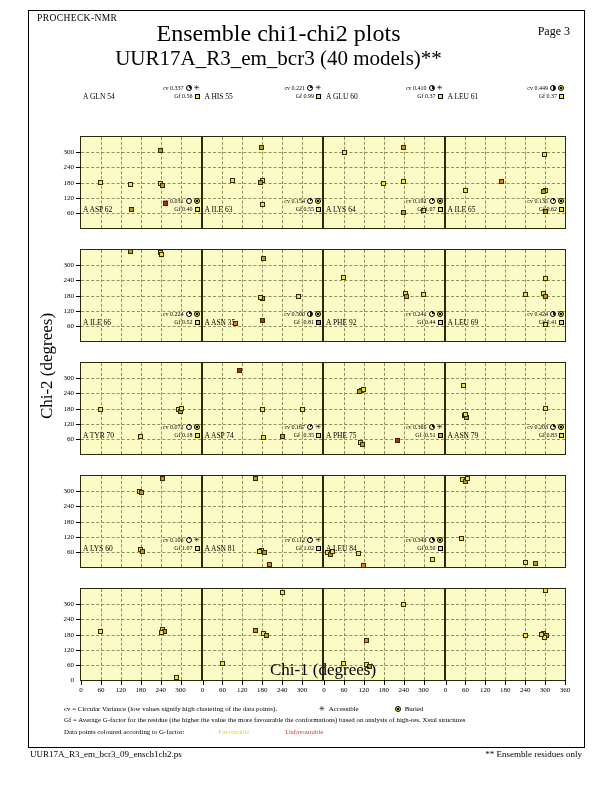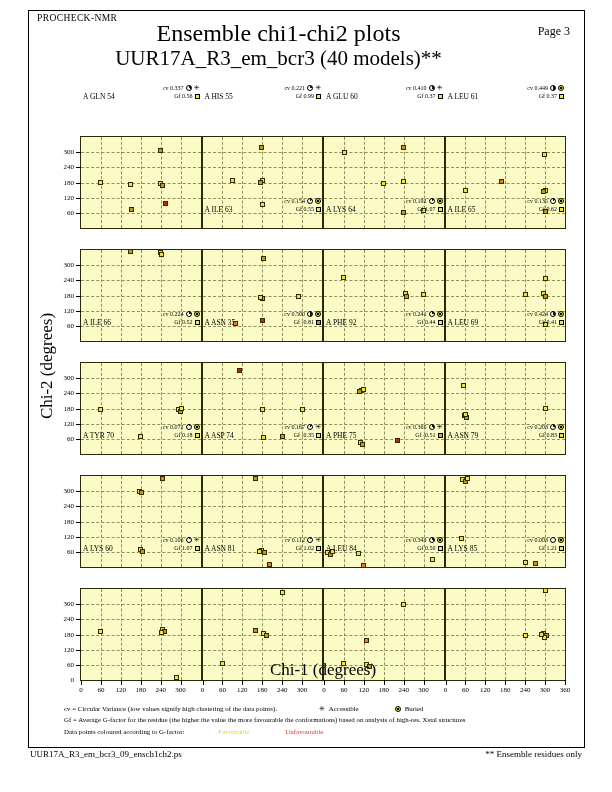--- a/index.html
+++ b/index.html
@@ -194,20 +194,34 @@
           <div class="hgrid" style="top: 16.6667%;"></div>
           <div class="pt" style="left: calc(16.6667% - 2.5px); top: calc(58.3333% - 2.5px); background: rgb(240, 226, 60);"></div>
           <div class="pt" style="left: calc(47.2222% - 2.5px); top: calc(49.4444% - 2.5px); background: rgb(224, 130, 30); z-index: 2;"></div>
           <div class="pt" style="left: calc(82.7778% - 2.5px); top: calc(18.8889% - 2.5px); background: rgb(240, 226, 60);"></div>
           <div class="pt" style="left: calc(83.3333% - 2.5px); top: calc(58.3333% - 2.5px); background: rgb(240, 226, 60);"></div>
           <div class="pt" style="left: calc(82.2222% - 2.5px); top: calc(60% - 2.5px); background: rgb(184, 156, 30);"></div>
           <div class="pt" style="left: calc(83.3333% - 2.5px); top: calc(81.6667% - 2.5px); background: rgb(184, 156, 30);"></div>
         </div>
       </div>
       <div class="cell">
+        <div class="cellhead">
+          <div class="resname">A ASP 62</div>
+          <div class="cvgf">
+            <div class="cvline">
+              <div class="cvtxt">cv 0.031</div>
+              <div class="clock" style="background: conic-gradient(rgb(26, 26, 26) 11.16deg, rgb(255, 254, 242) 0deg);"></div>
+              <div class="buriedicon"></div>
+            </div>
+            <div class="gfline">
+              <div class="gftxt">Gf 0.40</div>
+              <div class="swatch" style="background: rgb(240, 232, 60);"></div>
+            </div>
+          </div>
+        </div>
         <div class="plot" style="background: rgb(251, 251, 198);">
           <div class="vgrid" style="left: 16.6667%;"></div>
           <div class="hgrid" style="top: 83.3333%;"></div>
           <div class="vgrid" style="left: 33.3333%;"></div>
           <div class="hgrid" style="top: 66.6667%;"></div>
           <div class="vgrid" style="left: 50%;"></div>
           <div class="hgrid" style="top: 50%;"></div>
           <div class="vgrid" style="left: 66.6667%;"></div>
           <div class="hgrid" style="top: 33.3333%;"></div>
           <div class="vgrid" style="left: 83.3333%;"></div>
@@ -753,34 +767,20 @@
           <div class="xtick" style="left: 33.3333%;"></div>
           <div class="xlab" style="left: 50%;">180</div>
           <div class="xtick" style="left: 50%;"></div>
           <div class="xlab" style="left: 66.6667%;">240</div>
           <div class="xtick" style="left: 66.6667%;"></div>
           <div class="xlab" style="left: 83.3333%;">300</div>
           <div class="xtick" style="left: 83.3333%;"></div>
         </div>
       </div>
       <div class="cell">
-        <div class="cellhead">
-          <div class="resname">A LYS 85</div>
-          <div class="cvgf">
-            <div class="cvline">
-              <div class="cvtxt">cv 0.003</div>
-              <div class="clock" style="background: conic-gradient(rgb(26, 26, 26) 1.08deg, rgb(255, 254, 242) 0deg);"></div>
-              <div class="buriedicon"></div>
-            </div>
-            <div class="gfline">
-              <div class="gftxt">Gf 1.21</div>
-              <div class="swatch" style="background: rgb(240, 232, 60);"></div>
-            </div>
-          </div>
-        </div>
         <div class="plot" style="background: rgb(251, 251, 198);">
           <div class="vgrid" style="left: 16.6667%;"></div>
           <div class="hgrid" style="top: 83.3333%;"></div>
           <div class="vgrid" style="left: 33.3333%;"></div>
           <div class="hgrid" style="top: 66.6667%;"></div>
           <div class="vgrid" style="left: 50%;"></div>
           <div class="hgrid" style="top: 50%;"></div>
           <div class="vgrid" style="left: 66.6667%;"></div>
           <div class="hgrid" style="top: 33.3333%;"></div>
           <div class="vgrid" style="left: 83.3333%;"></div>

